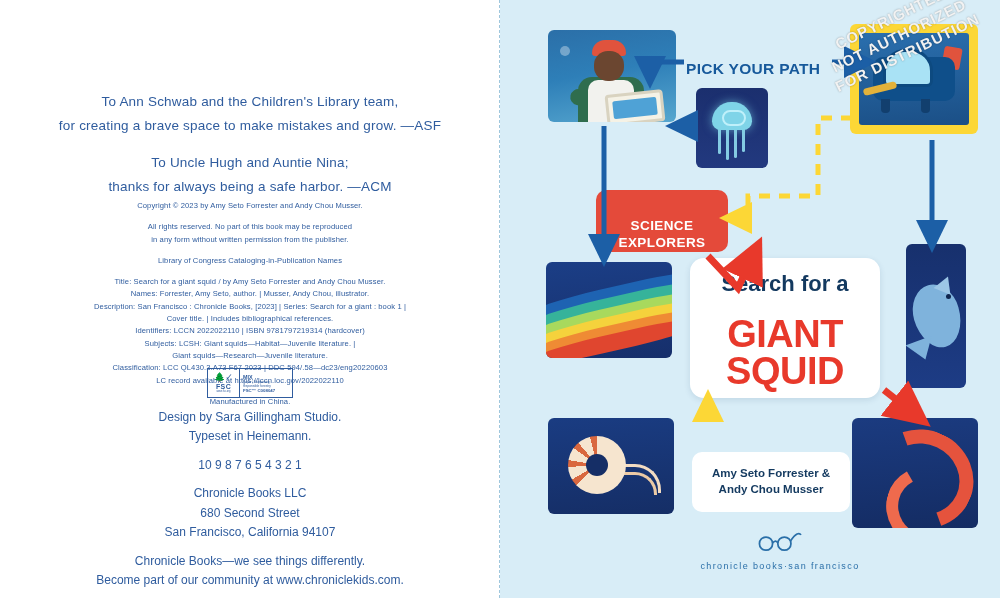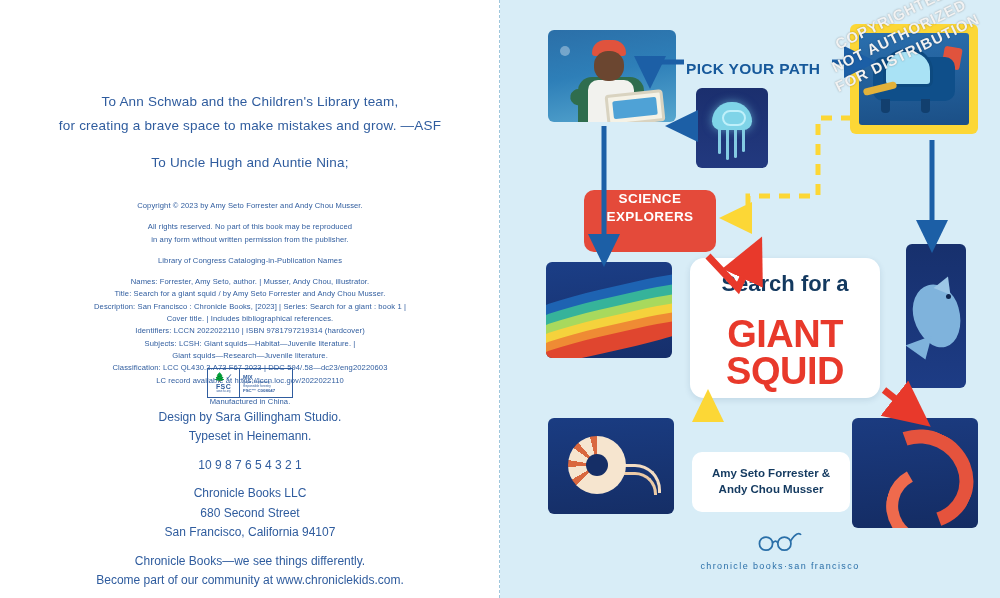--- a/index.html
+++ b/index.html
@@ -336,25 +336,25 @@
   }
   .tentacle .arm2 {
     position: absolute; left: 34px; top: 48px; width: 62px; height: 58px;
     border: 12px solid #ef6a4d; border-radius: 50%;
     border-right-color: transparent; border-top-color: transparent;
     transform: rotate(15deg);
   }
 
   
   .science-box {
-    left: 84px; top: 190px; width: 132px; height: 62px;
+    left: 96px; top: 190px; width: 132px; height: 62px;
     background: #e44a3a;
     border-radius: 10px;
     color: #ffffff;
-    display: flex; align-items: flex-start; justify-content: center;
+    display: flex; align-items: flex-end; justify-content: center;
     text-align: center;
     font-size: 13.5px; font-weight: bold; line-height: 1.3;
     letter-spacing: .4px;
   }
 
   
   .pick-label {
     left: 186px; top: 60px; width: 150px;
     color: #17599b; font-weight: bold; font-size: 15.5px;
     letter-spacing: .3px; text-align: left;
@@ -412,37 +412,38 @@
 
   <div class="page-left">
 
     <div class="dedication">
       <div class="blk">
         <div>To Ann Schwab and the Children's Library team,</div>
         <div>for creating a brave space to make mistakes and grow. —ASF</div>
       </div>
       <div class="blk">
         <div>To Uncle Hugh and Auntie Nina;</div>
+        <div>thanks for always being a safe harbor. —ACM</div>
       </div>
     </div>
 
     <div class="colophon">
       <div class="grp">
         <div>Copyright © 2023 by Amy Seto Forrester and Andy Chou Musser.</div>
       </div>
       <div class="grp">
         <div>All rights reserved. No part of this book may be reproduced</div>
         <div>in any form without written permission from the publisher.</div>
       </div>
       <div class="grp">
         <div>Library of Congress Cataloging-in-Publication Names</div>
       </div>
       <div class="cip">
+        <div>Title: Search for a giant squid / by Amy Seto Forrester and Andy Chou Musser.</div>
         <div>Names: Forrester, Amy Seto, author. | Musser, Andy Chou, illustrator.</div>
-        <div>Title: Search for a giant squid / by Amy Seto Forrester and Andy Chou Musser.</div>
         <div>Description: San Francisco : Chronicle Books, [2023] | Series: Search for a giant : book 1 |</div>
         <div>Cover title. | Includes bibliographical references.</div>
         <div>Identifiers: LCCN 2022022110 | ISBN 9781797219314 (hardcover)</div>
         <div>Subjects: LCSH: Giant squids—Habitat—Juvenile literature. |</div>
         <div>Giant squids—Research—Juvenile literature.</div>
         <div>Classification: LCC QL430.3.A73 F67 2023 | DDC 594/.58—dc23/eng20220603</div>
         <div>LC record available at https://lccn.loc.gov/2022022110</div>
       </div>
       <div class="grp">
         <div>Manufactured in China.</div>

